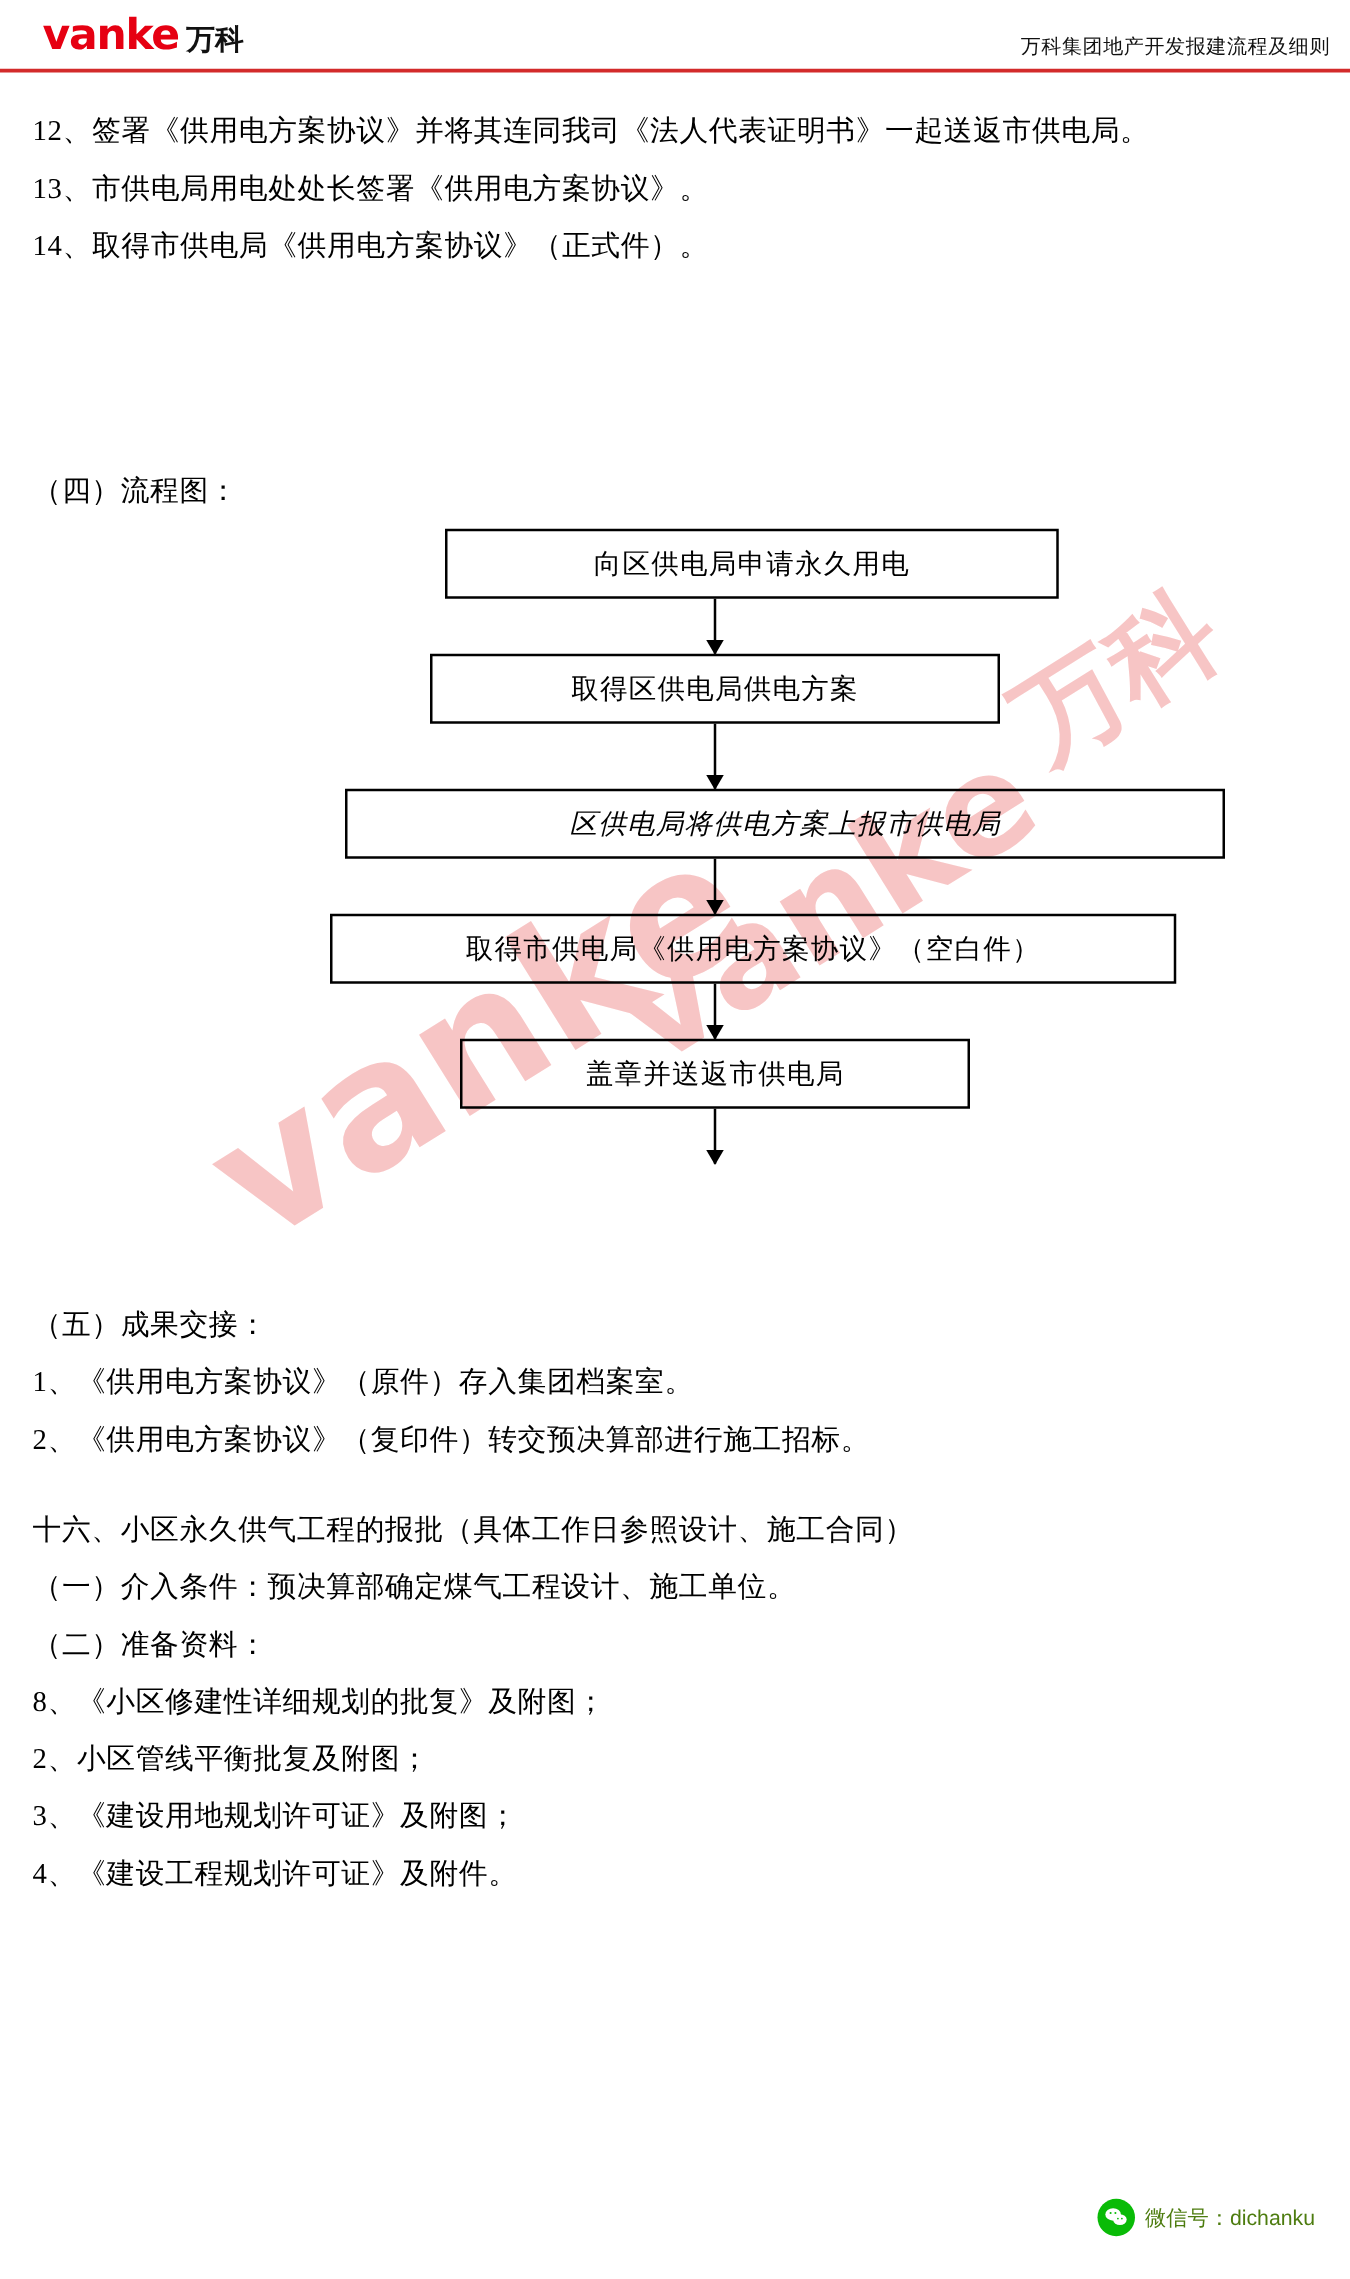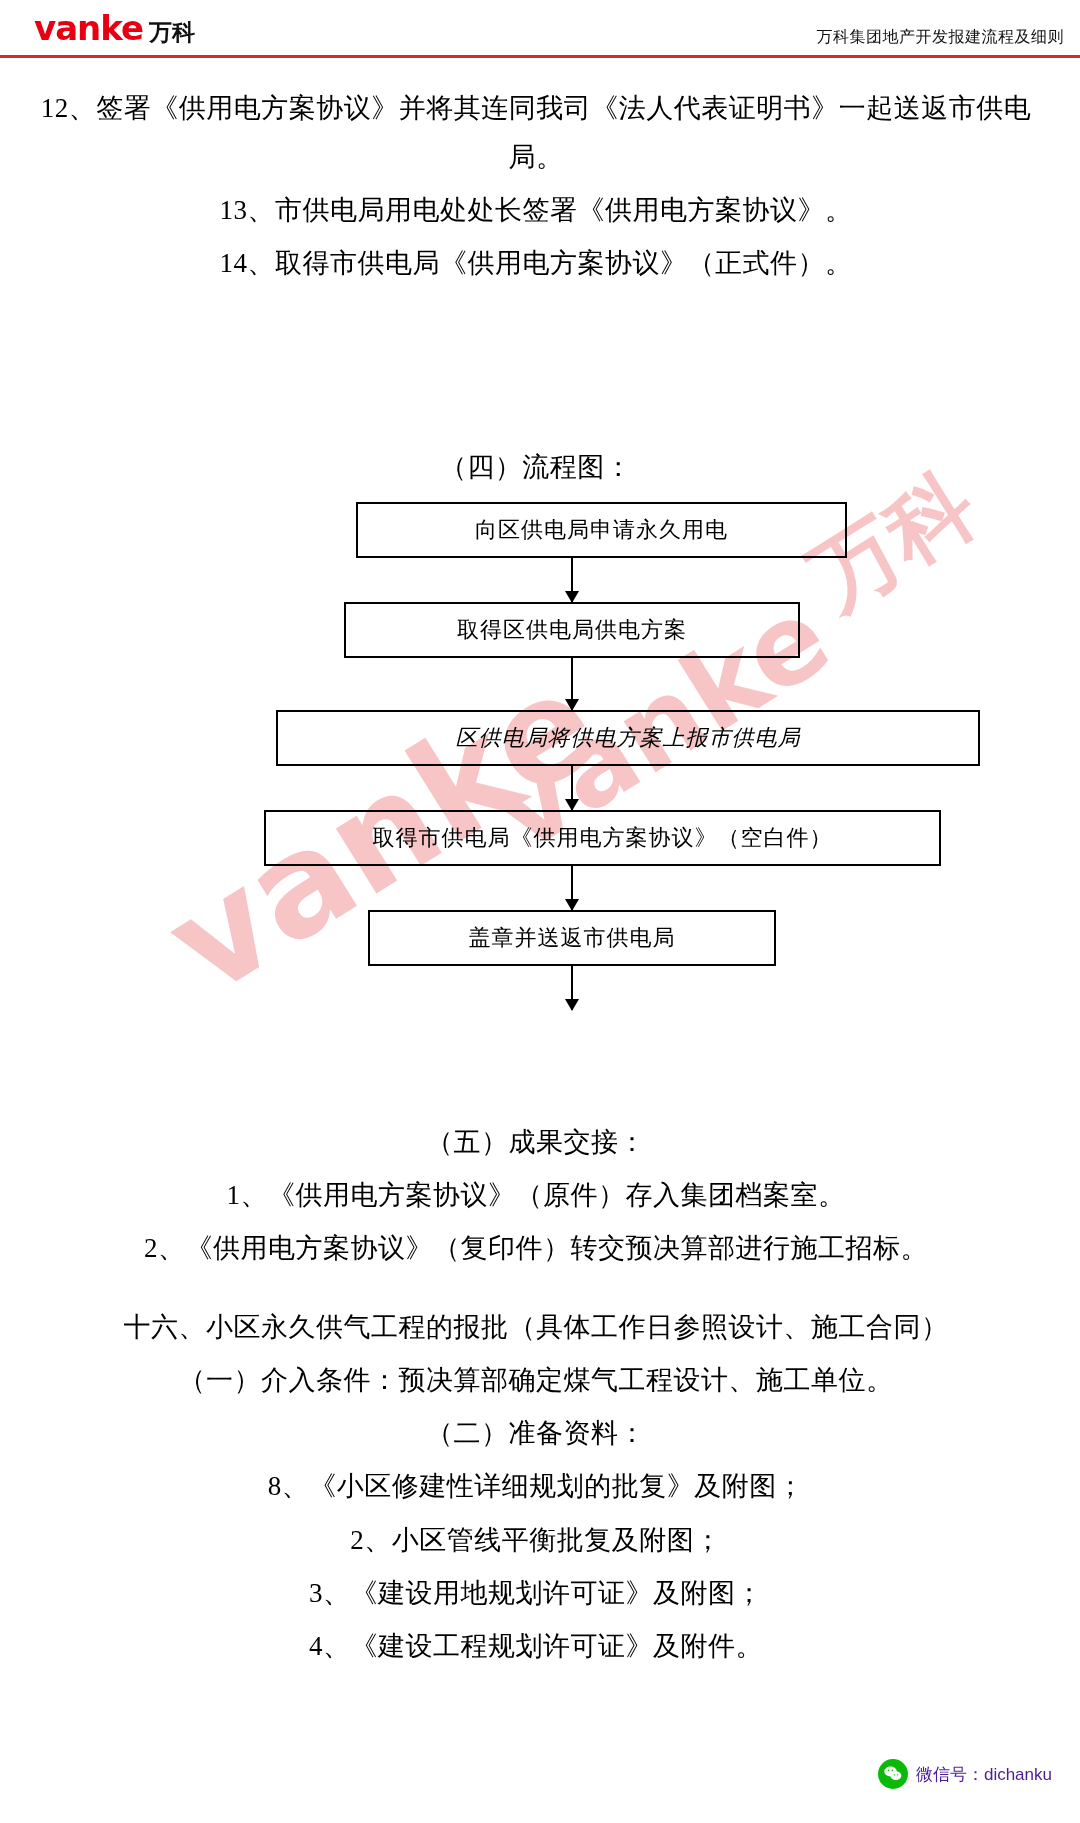--- a/index.html
+++ b/index.html
@@ -56,25 +56,24 @@
   }
 
   
   .page {
     position: relative;
     padding: 26px 34px 0 26px;
     box-sizing: border-box;
   }
 
   .para {
-    font-size: 27px;
+    font-size: 23px;
     line-height: 1.82;
     margin: 0 0 4px 0;
     letter-spacing: 0.5px;
-    text-align: center;
   }
   .spacer-lg { height: 150px; }
   .spacer-sm { height: 26px; }
 
   
   .flow {
     position: relative;
     margin: 10px 0 6px 0;
     height: 610px;
   }
@@ -161,21 +160,21 @@
     width: 30px; height: 30px;
     border-radius: 50%;
     background: #09bb07;
     display: flex;
     align-items: center;
     justify-content: center;
   }
   .wechat-label {
     font-family: "Liberation Sans", sans-serif;
     font-size: 17px;
-    color: #4c1d95;
+    color: #4d7c0f;
   }
 </style>
 </head>
 <body>
 
 <div class="header">
   <div class="logo-wrap">
     <span class="logo-vanke">vanke</span>
     <span class="logo-cn">万科</span>
   </div>

